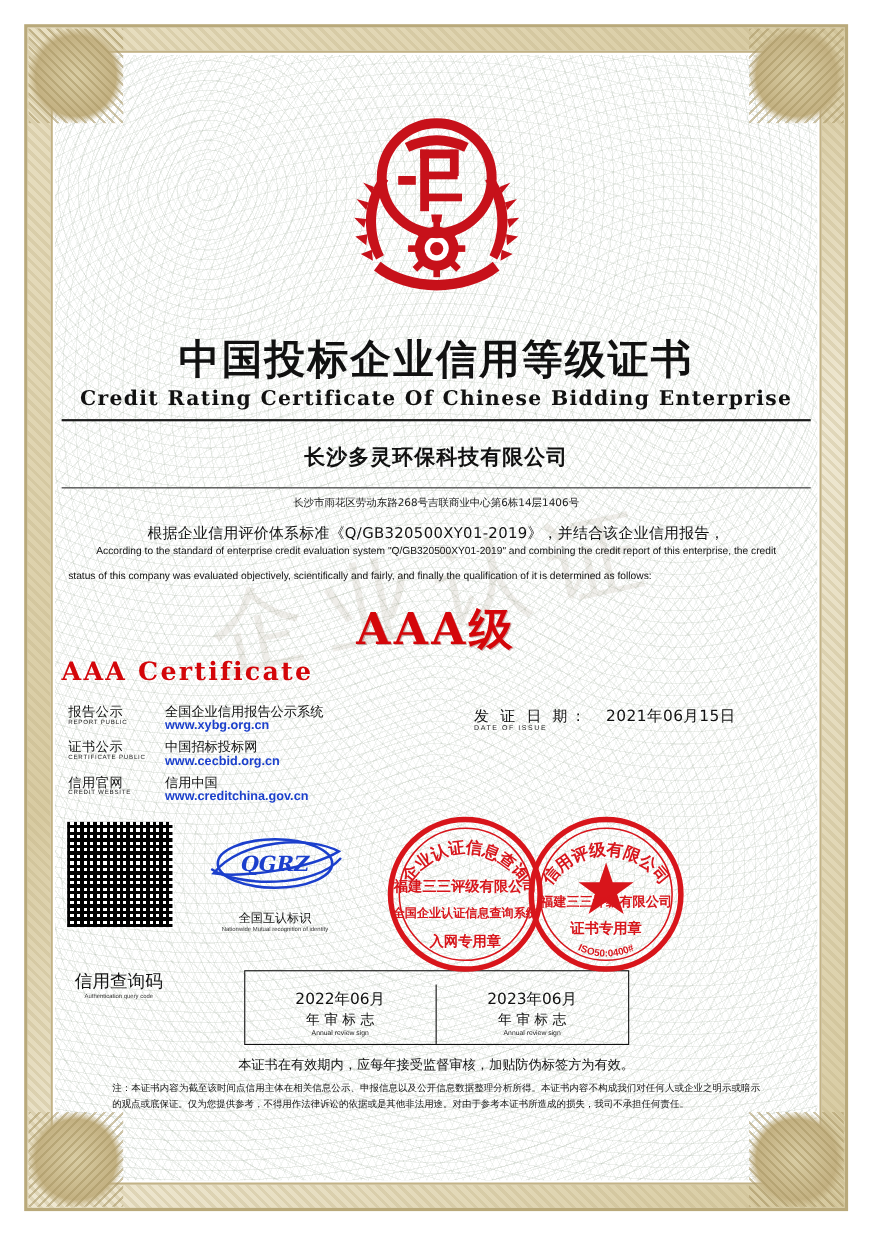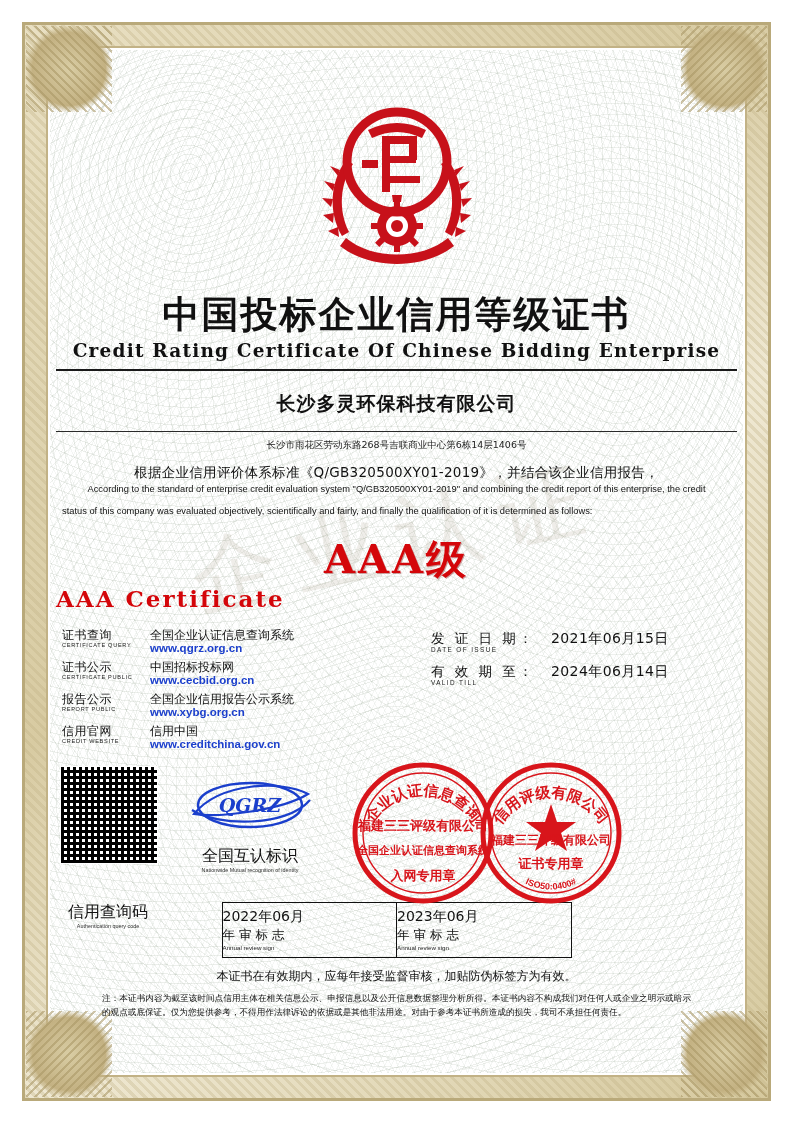--- a/index.html
+++ b/index.html
@@ -79,21 +79,21 @@
   
   .emblem-wrap {
     margin-top: 44px;
     display: flex;
     justify-content: center;
   }
   .emblem { width: 190px; height: 180px; }
 
   
   .title-cn {
-    margin-top: 10px;
+    margin-top: 22px;
     text-align: center;
     font-family: Liberation Serif, serif;
     font-size: 37px;
     font-weight: bold;
     letter-spacing: 2px;
     color: #111;
   }
   .title-en {
     margin-top: 0;
     text-align: center;
@@ -278,41 +278,43 @@
   .qr-cap .cn { font-family: Liberation Serif, serif; font-size: 16px; color: #111; display: block; margin-top: 36px; }
   .qr-cap .en { font-family: "Liberation Sans", sans-serif; font-size: 5.4px; color: #333; display: block; }
 
   .qgrz {
     position: absolute;
     left: 128px; top: 8px;
     width: 132px;
     text-align: center;
   }
   .qgrz-cap { margin-top: 6px; }
-  .qgrz-cap .cn { font-family: "DejaVu Sans", sans-serif; font-size: 16px; color: #111; display: block; }
+  .qgrz-cap .cn { font-family: "DejaVu Sans", sans-serif; font-size: 11px; color: #111; display: block; }
   .qgrz-cap .en { font-family: "Liberation Sans", sans-serif; font-size: 5.4px; color: #333; display: block; }
 
   .stamp {
     position: absolute;
     top: -8px;
     width: 150px; height: 150px;
   }
   .stamp.s1 { left: 292px; }
   .stamp.s2 { left: 420px; }
 
   
   .review-row {
     margin: 6px auto 0;
     width: 348px;
     display: flex;
     border: 1.6px solid #111;
   }
   .review-cell {
     width: 50%;
+    text-align: center;
     padding: 5px 0 6px;
+    margin-top: 12px;
   }
   .review-cell + .review-cell { border-left: 1.6px solid #111; }
   .review-cell .date { font-family: "DejaVu Sans", sans-serif; font-size: 14px; color: #111; }
   .review-cell .cn { font-family: "DejaVu Sans", sans-serif; font-size: 12.5px; color: #111; margin-top: 1px; }
   .review-cell .en { font-family: "Liberation Sans", sans-serif; font-size: 6.2px; color: #222; }
 
   
   .note-main {
     margin-top: 10px;
     text-align: center;
@@ -406,55 +408,45 @@
       <div class="en">status of this company was evaluated objectively, scientifically and fairly, and finally the qualification of it is determined as follows:</div>
     </div>
 
     <div class="grade-cn">AAA级</div>
     <div class="grade-en">AAA Certificate</div>
 
     <div class="info">
 
       <div class="info-left">
 
+
         <div class="irow">
           <div class="lbl">
-            <span class="cn">证书查询</span>
-            <span class="en">CERTIFICATE QUERY</span>
+            <span class="cn">报告公示</span>
+            <span class="en">REPORT PUBLIC</span>
           </div>
           <div class="val">
-            <span class="cn">全国企业认证信息查询系统</span>
-            <span class="url">www.qgrz.org.cn</span>
+            <span class="cn">全国企业信用报告公示系统</span>
+            <span class="url">www.xybg.org.cn</span>
           </div>
         </div>
 
         <div class="irow">
           <div class="lbl">
             <span class="cn">证书公示</span>
             <span class="en">CERTIFICATE PUBLIC</span>
           </div>
           <div class="val">
             <span class="cn">中国招标投标网</span>
             <span class="url">www.cecbid.org.cn</span>
           </div>
         </div>
 
         <div class="irow">
           <div class="lbl">
-            <span class="cn">报告公示</span>
-            <span class="en">REPORT PUBLIC</span>
-          </div>
-          <div class="val">
-            <span class="cn">全国企业信用报告公示系统</span>
-            <span class="url">www.xybg.org.cn</span>
-          </div>
-        </div>
-
-        <div class="irow">
-          <div class="lbl">
             <span class="cn">信用官网</span>
             <span class="en">CREDIT WEBSITE</span>
           </div>
           <div class="val">
             <span class="cn">信用中国</span>
             <span class="url">www.creditchina.gov.cn</span>
           </div>
         </div>
 
       </div>
@@ -463,27 +455,20 @@
 
 
         <div class="rrow">
           <div class="rlbl">
             <span class="cn">发 证 日 期：</span>
             <span class="en">DATE OF ISSUE</span>
           </div>
           <div class="rval">2021年06月15日</div>
         </div>
 
-        <div class="rrow">
-          <div class="rlbl">
-            <span class="cn">有 效 期 至：</span>
-            <span class="en">VALID TILL</span>
-          </div>
-          <div class="rval">2024年06月14日</div>
-        </div>
 
       </div>
     </div>
 
     <div class="seal-row">
 
       <div class="qr-box"></div>
       <div class="qr-cap">
         <span class="cn">信用查询码</span>
         <span class="en">Authentication query code</span>

